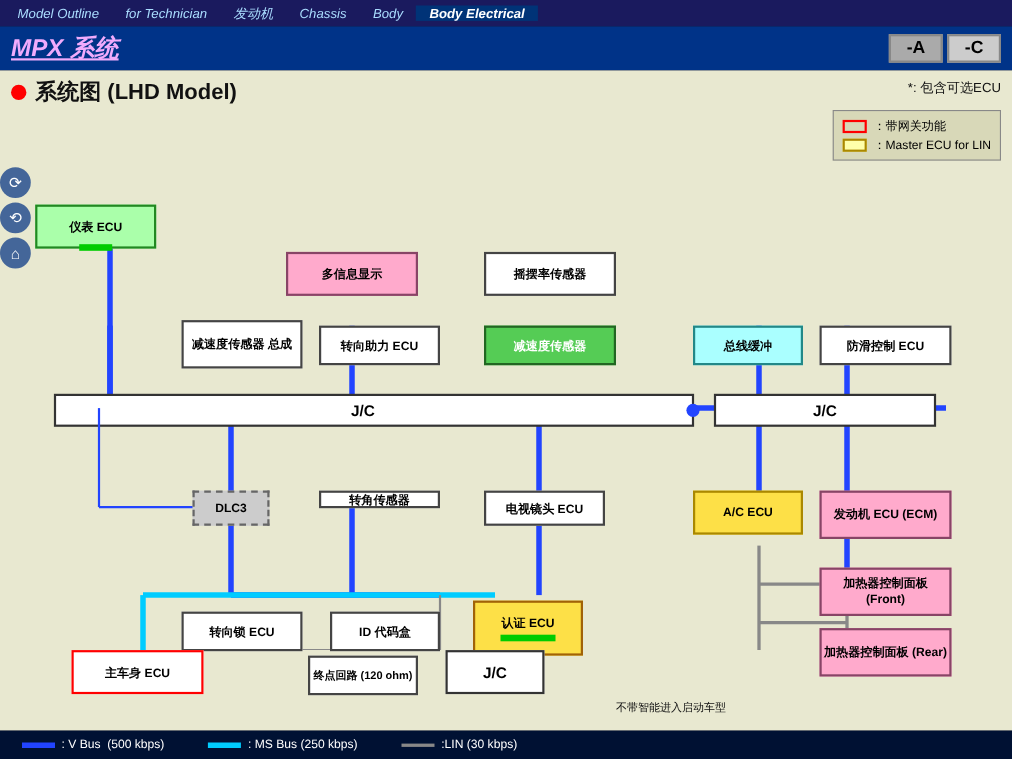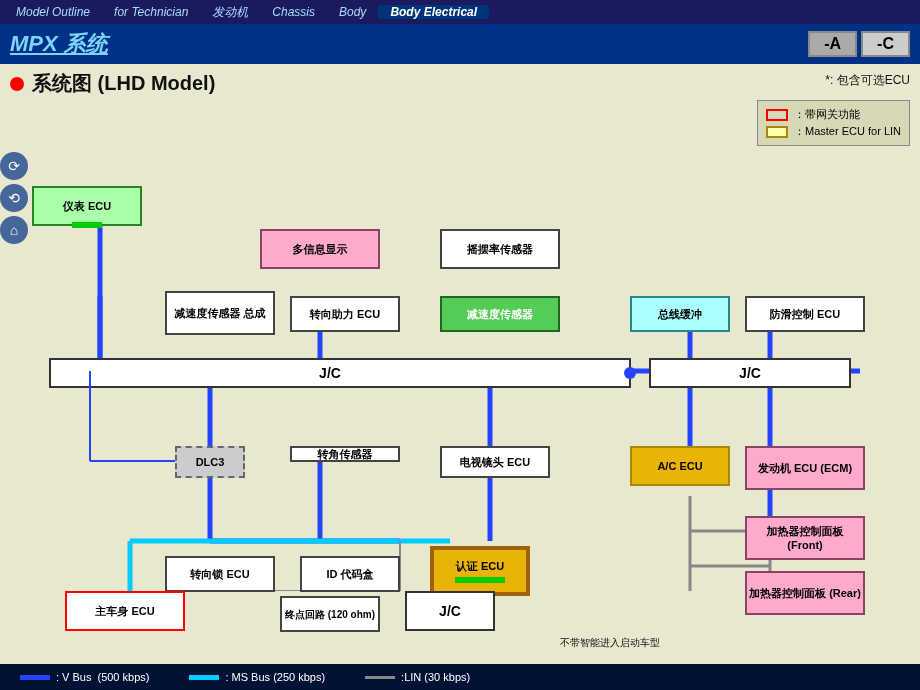--- a/index.html
+++ b/index.html
@@ -38,21 +38,21 @@
     
     .title-bar {
       display: flex;
       align-items: center;
       justify-content: space-between;
       background: #003388;
       height: 40px;
       padding: 0 10px;
     }
     .title-mpx {
-      color: #7dd3fc;
+      color: #f0abfc;
       font-size: 22px;
       font-weight: bold;
       font-style: italic;
       text-decoration: underline;
     }
     .title-buttons {
       display: flex;
       gap: 4px;
     }
     .title-btn {
@@ -158,21 +158,21 @@
     }
     .box-pink {
       background: #ffaacc;
       border-color: #884466;
     }
     .box-cyan {
       background: #aaffff;
       border-color: #228888;
     }
     .box-yellow {
-      background: #eab308;
+      background: #fde047;
       border-color: #aaaa00;
     }
     .box-darkgreen {
       background: #55cc55;
       border-color: #226622;
       color: white;
     }
     .box-white {
       background: white;
       border-color: #444;
@@ -448,21 +448,21 @@
     </div>
 
     <div class="box box-white" style="left:155px; top:455px; width:110px; height:36px;">
       <span>转向锁 ECU</span>
     </div>
 
     <div class="box box-white" style="left:290px; top:455px; width:100px; height:36px;">
       <span>ID 代码盒</span>
     </div>
 
-    <div class="box box-yellow" style="left:420px; top:445px; width:100px; height:50px; border:4px solid #a16207;">
+    <div class="box box-yellow" style="left:420px; top:445px; width:100px; height:50px; border:2px solid #a16207;">
       <div>
         <span>认证 ECU</span>
         <div style="width:50px; height:6px; background:#00cc00; margin:3px auto 0;"></div>
       </div>
     </div>
 
     <div class="box box-red-border" style="left:55px; top:490px; width:120px; height:40px; border:2px solid red;">
       <span>主车身 ECU</span>
     </div>
 

